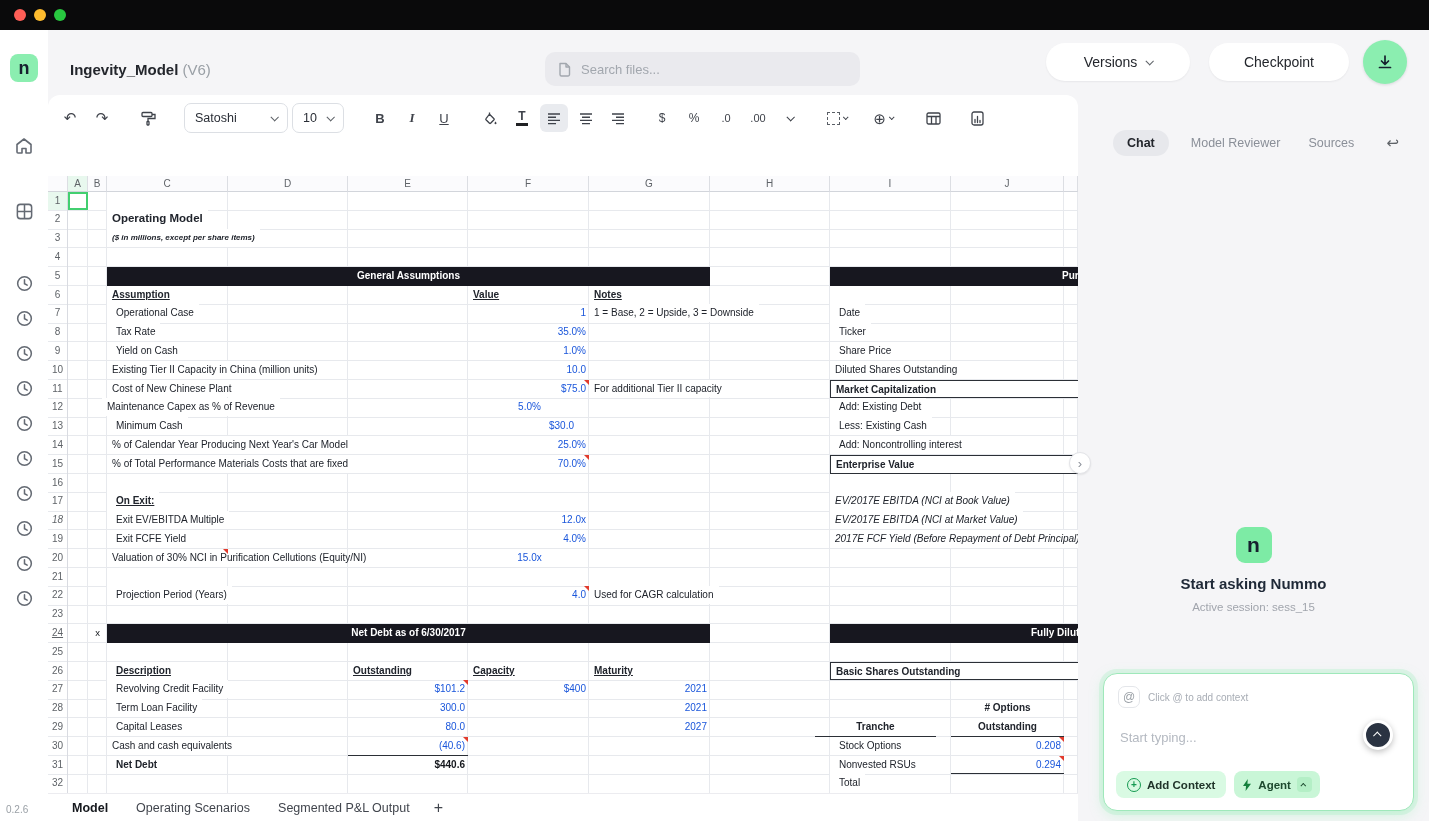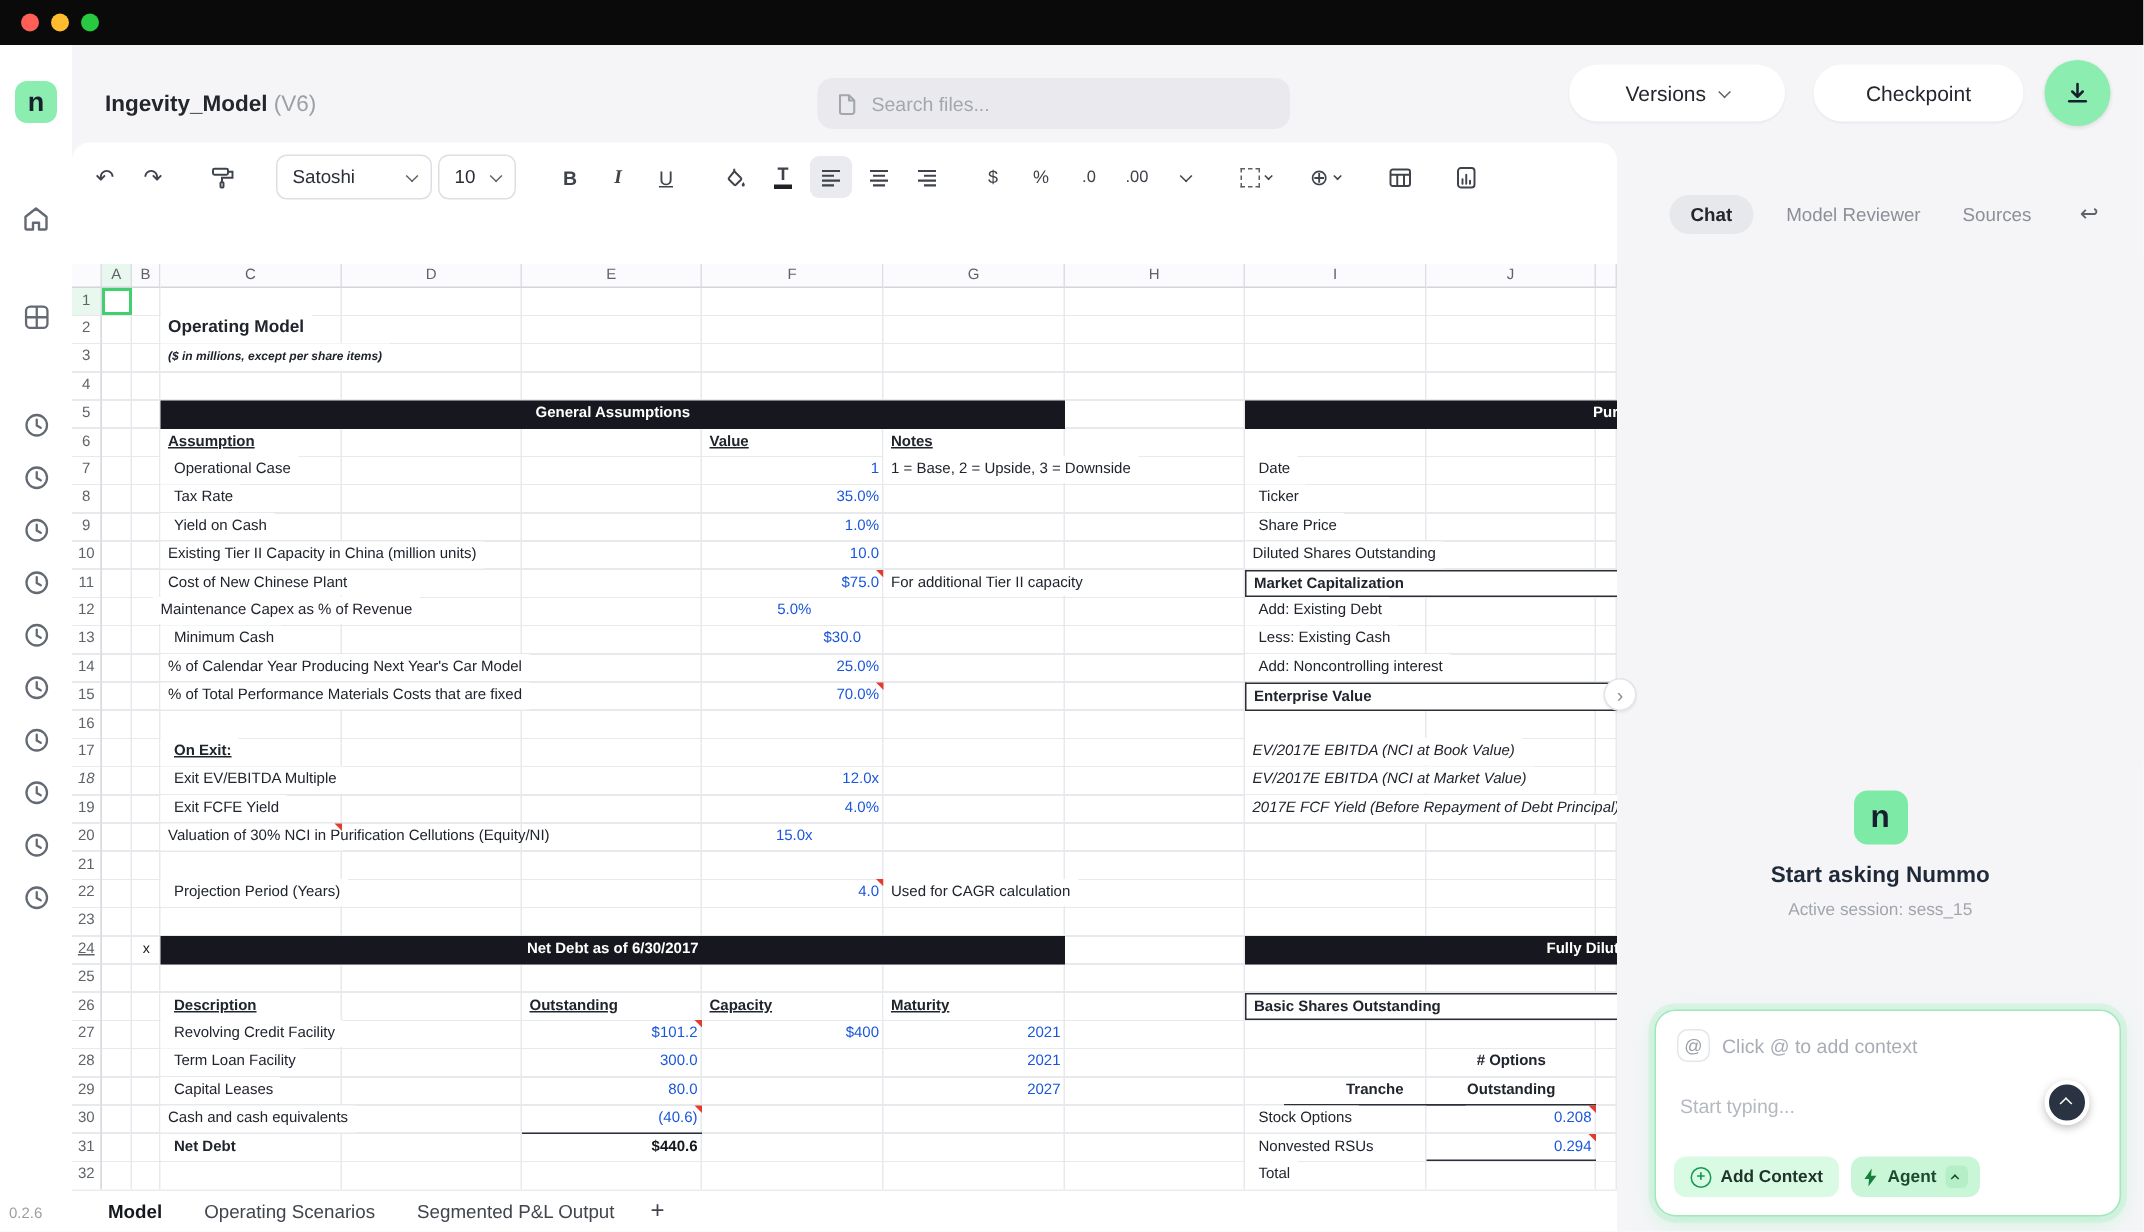--- a/index.html
+++ b/index.html
@@ -119,21 +119,21 @@
   .chat-logo { width:36px; height:36px; border-radius:9px; background:#7deba5; margin:0 auto; display:flex; align-items:center;
     justify-content:center; font-weight:800; font-size:21px; color:#16202e; }
   .chat-title { margin-top:12px; font-size:15px; font-weight:600; color:#1f2937; }
   .chat-session { margin-top:9px; font-size:11.5px; color:#a1a5ad; }
 
   .chat-input { position:absolute; left:25px; top:578px; width:311px; height:138px; background:#fff; border-radius:14px;
     border:1px solid #9fe8ba; box-shadow:0 0 0 4px rgba(140,238,176,.22), 0 4px 14px rgba(140,238,176,.35); }
   .ctx-row { position:absolute; left:14px; top:12px; display:flex; align-items:center; gap:8px; }
   .at-badge { width:22px; height:22px; border-radius:7px; border:1px solid #e4e6ea; color:#9aa0a6; font-size:12px;
     display:flex; align-items:center; justify-content:center; }
-  .ctx-hint { font-size:13px; color:#a8adb5; }
+  .ctx-hint { font-size:10px; color:#a8adb5; }
   .typing { position:absolute; left:16px; top:56px; font-size:13px; color:#b4b9c1; }
   .pills { position:absolute; left:12px; bottom:12px; display:flex; gap:8px; }
   .pill-add { height:27px; border-radius:8px; background:#d9fae3; padding:0 11px; display:flex; align-items:center; gap:6px;
     font-size:11.5px; font-weight:600; color:#20342a; }
   .plusc { width:14px; height:14px; border-radius:50%; border:1.1px solid #169a52; color:#169a52; font-size:10px; line-height:1;
     display:flex; align-items:center; justify-content:center; }
   .pill-agent { height:27px; border-radius:8px; background:#c9f6d7; padding:0 8px; display:flex; align-items:center; gap:6px;
     font-size:11.5px; font-weight:600; color:#1d4a2f; }
   .chevbox { width:15px; height:15px; border-radius:4px; background:#b4efc6; display:flex; align-items:center; justify-content:center; color:#1d4a2f; }
   .up-btn { position:absolute; right:20px; top:46px; width:30px; height:30px; border-radius:50%; background:#2a3342;
@@ -476,21 +476,21 @@
       <div class="cc k-val cm" style="left: 300px; top: 504.4px; width: 120px;">$101.2</div>
       <div class="cc k-val" style="left: 420px; top: 504.4px; width: 121px;">$400</div>
       <div class="cc k-val" style="left: 541px; top: 504.4px; width: 121px;">2021</div>
       <div class="cc k-lbl k-ind" style="left: 59px; top: 523.2px;">Term Loan Facility</div>
       <div class="cc k-val" style="left: 300px; top: 523.2px; width: 120px;">300.0</div>
       <div class="cc k-val" style="left: 541px; top: 523.2px; width: 121px;">2021</div>
       <div class="cc k-ctr" style="left: 903px; top: 523.2px; width: 113px;"># Options</div>
       <div class="cc k-lbl k-ind" style="left: 59px; top: 542px;">Capital Leases</div>
       <div class="cc k-val" style="left: 300px; top: 542px; width: 120px;">80.0</div>
       <div class="cc k-val" style="left: 541px; top: 542px; width: 121px;">2027</div>
-      <div class="cc k-ctr bb" style="left: 808px; top: 542px; width: 121px;">Tranche</div>
+      <div class="cc k-ctr bb" style="left: 767px; top: 542px; width: 121px;">Tranche</div>
       <div class="cc k-ctr bb" style="left: 903px; top: 542px; width: 113px;">Outstanding</div>
       <div class="cc k-lbl" style="left: 59px; top: 560.8px;">Cash and cash equivalents</div>
       <div class="cc k-val cm bb" style="left: 300px; top: 560.8px; width: 120px;">(40.6)</div>
       <div class="cc k-lbl k-ind" style="left: 782px; top: 560.8px;">Stock Options</div>
       <div class="cc k-val cm" style="left: 903px; top: 560.8px; width: 113px;">0.208</div>
       <div class="cc k-lblb k-ind" style="left: 59px; top: 579.6px;">Net Debt</div>
       <div class="cc k-valb" style="left: 300px; top: 579.6px; width: 120px;">$440.6</div>
       <div class="cc k-lbl k-ind" style="left: 782px; top: 579.6px;">Nonvested RSUs</div>
       <div class="cc k-val cm bb" style="left: 903px; top: 579.6px; width: 113px;">0.294</div>
       <div class="cc k-lbl k-ind" style="left: 782px; top: 598.4px;">Total</div>

